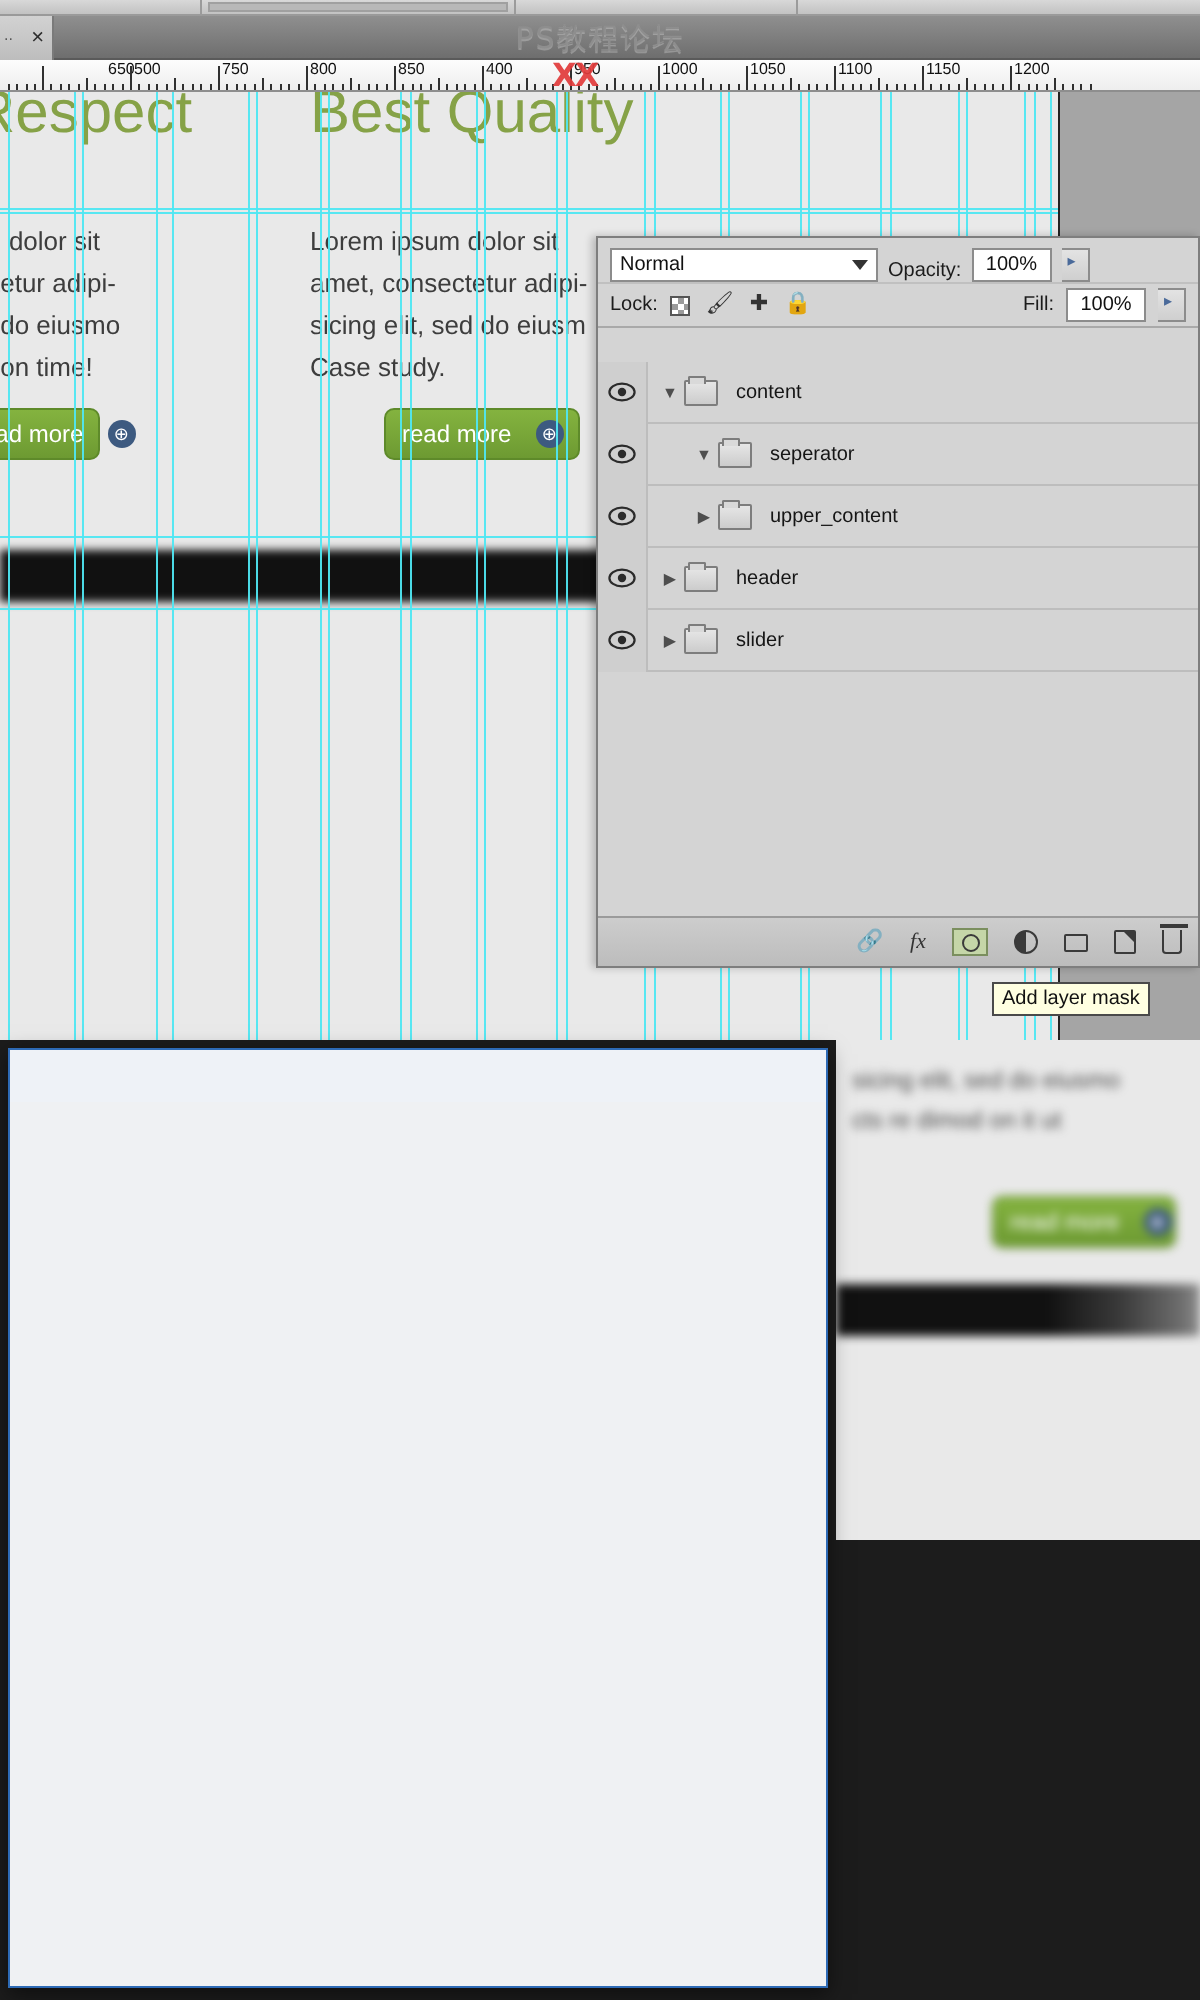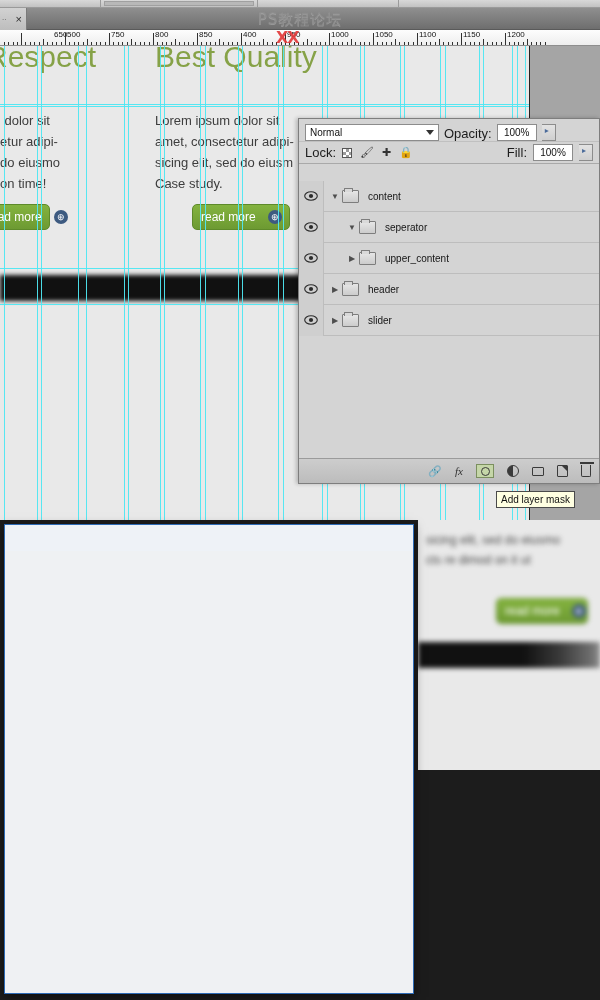--- a/index.html
+++ b/index.html
@@ -127,21 +127,21 @@
   .row2 {
     height:23px; display:flex; align-items:flex-end; padding:0 6px; gap:5px;
     border-bottom:1px solid #c0c0c0;
   }
   .blendsel {
     width:134px; height:17px; background:#fff; border:1px solid #8c8c8c;
     font-size:10px; line-height:15px; padding-left:4px; position:relative; color:#111;
   }
   .blendsel .caret { position:absolute; right:4px; top:5px;
     border-left:4px solid transparent; border-right:4px solid transparent; border-top:5px solid #333; }
-  .lbl { font-size:13px; color:#1c1c1c; }
+  .lbl { font-size:10px; color:#1c1c1c; }
   .numbox {
     height:17px; background:#fff; border:1px solid #8c8c8c;
     font-size:10px; line-height:15px; text-align:center; color:#111; width:40px;
   }
   .spin {
     width:14px; height:17px; background:linear-gradient(#e3e3e3,#cfcfcf);
     border:1px solid #8c8c8c; border-left:none; position:relative;
   }
   .spin::after{ content:"\25B8"; position:absolute; left:3px; top:1px; font-size:8px; color:#4a6a9a;}
   .row3 {

